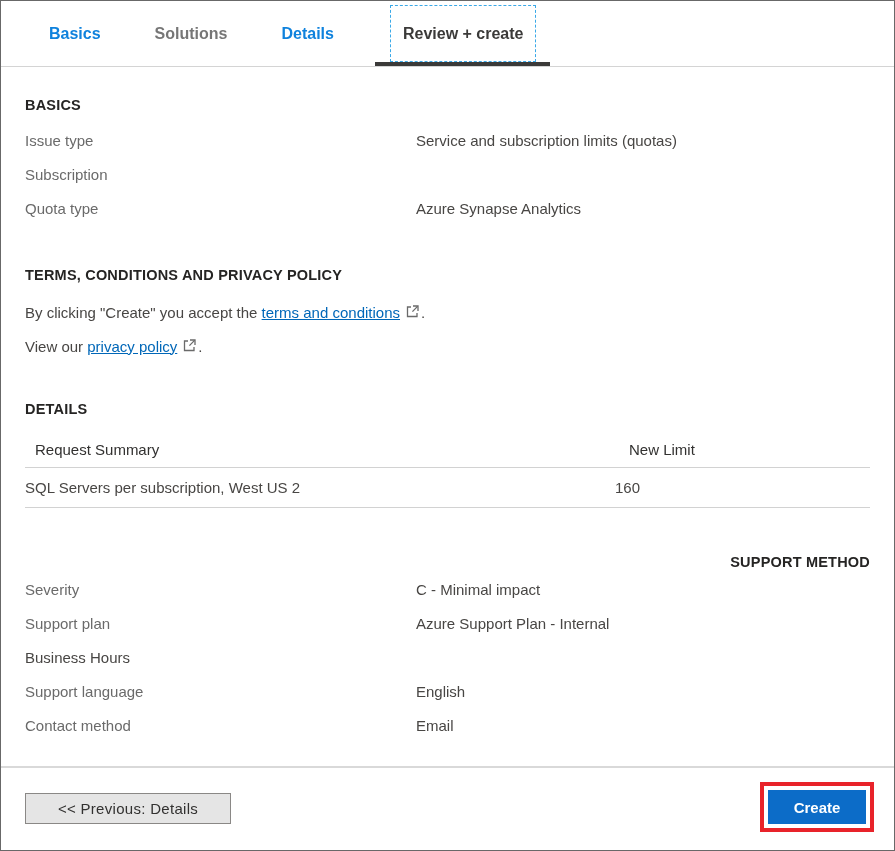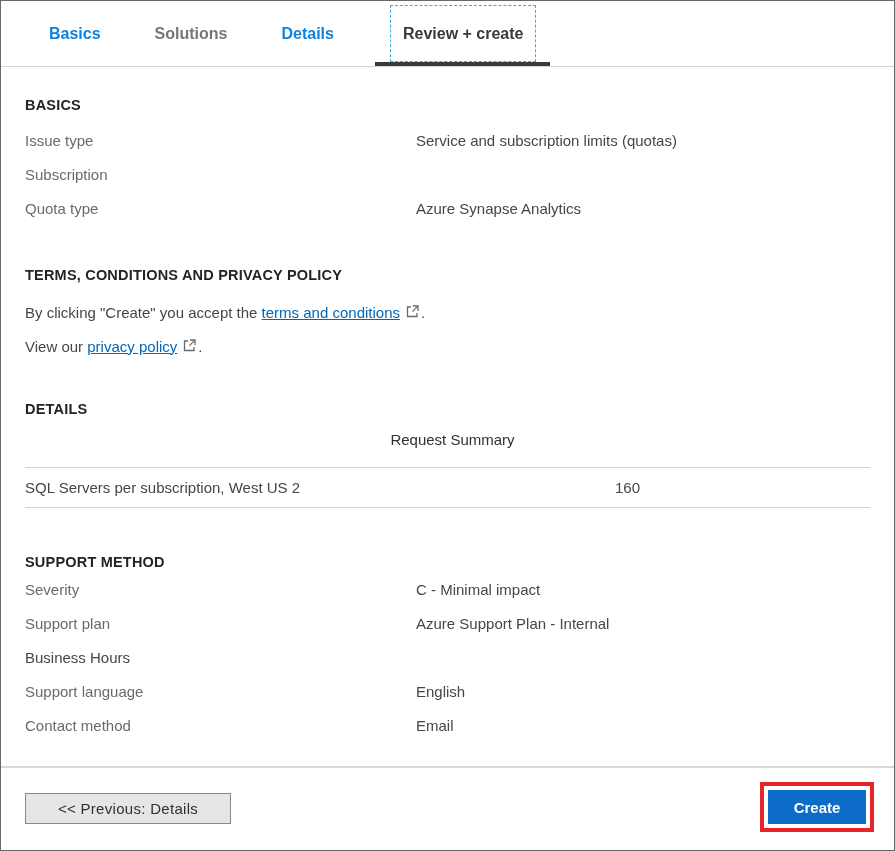--- a/index.html
+++ b/index.html
@@ -44,21 +44,21 @@
 
   
   .content { padding:0 24px; }
   .sec-heading {
     font-size:14.5px; font-weight:700; color:#252423;
     letter-spacing:0.2px;
   }
   .h-basics  { margin:30px 0 10px; }
   .h-terms   { margin:42px 0 0; }
   .h-details { margin:38px 0 0; }
-  .h-support { margin:46px 0 0; }
+  .h-support { margin:46px 0 0;text-align:right; }
 
   .kv-row { display:flex; height:34px; align-items:center; font-size:15px; }
   .kv-label { flex:0 0 391px; color:#6a6a6a; }
   .kv-value { color:#484644; }
 
   .terms-lines { margin-top:12px; }
   .terms-line {
     height:34px; display:flex; align-items:center;
     font-size:15px; color:#484644; white-space:pre;
   }
@@ -67,21 +67,20 @@
     text-decoration:underline; cursor:pointer;
   }
   .ext-icon { margin:0 2px 0 6px; display:inline-block; }
 
   
   .table { margin-top:14px; }
   .thead {
     display:flex; height:36px; align-items:center;
     font-size:15px; color:#323130;
     border-bottom:1px solid #d2d2d2;
-    flex-direction:column;
   }
   .trow {
     display:flex; height:39px; align-items:center;
     font-size:15px; color:#484644;
     border-bottom:1px solid #d2d2d2;
   }
   .col1 { flex:0 0 588px; box-sizing:border-box; }
   .thead .col1 { padding-left:10px; }
   .thead .col2 { padding-left:16px; }
   .trow  .col2 { padding-left:2px; }

